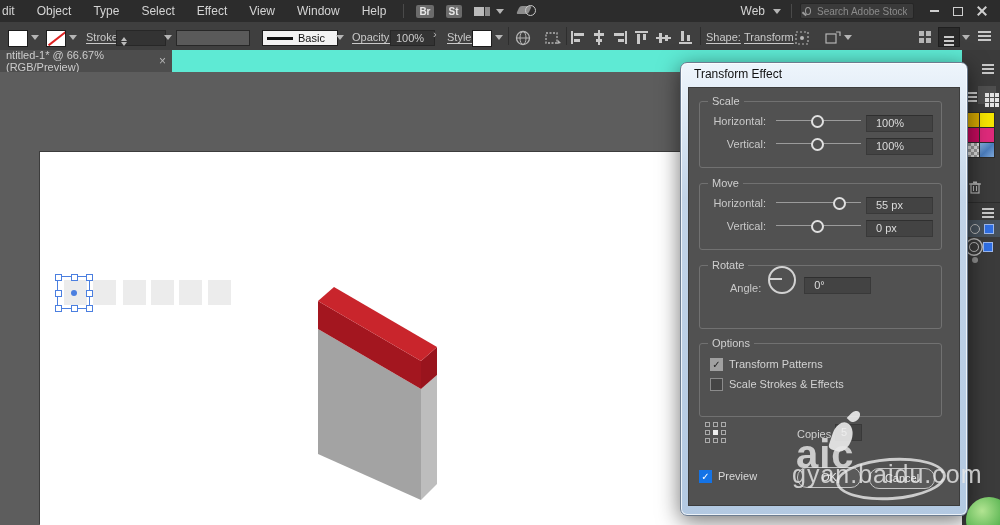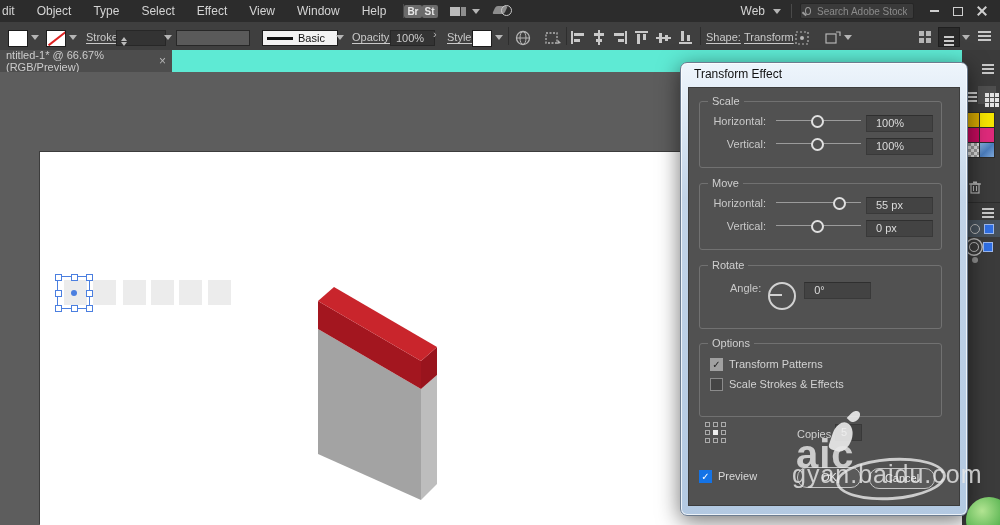--- a/index.html
+++ b/index.html
@@ -3,21 +3,21 @@
 <meta charset="utf-8">
 <style>
   html,body{margin:0;padding:0}
   body{width:1000px;height:525px;overflow:hidden;position:relative;background:#323232;
        font-family:"Liberation Sans","DejaVu Sans",sans-serif;-webkit-font-smoothing:antialiased}
   
   .menubar{position:absolute;left:0;top:0;width:1000px;height:22px;background:#2c2c2c;color:#d4d4d4;
            font-size:12px;display:flex;align-items:center;white-space:nowrap}
   .menu-item{padding:0 11px;line-height:22px}
   .badge{background:#6b6b6b;color:#e8e8e8;font-size:10px;font-weight:bold;border-radius:2px;
-         padding:1px 3px;margin-left:0}
+         padding:1px 3px;margin-left:12px}
   .chev{width:0;height:0;border-left:4px solid transparent;border-right:4px solid transparent;
         border-top:5px solid #b5b5b5;display:inline-block}
   .mb-right{margin-left:auto;display:flex;align-items:center}
   .searchbox{width:104px;height:14px;background:#3a3a3a;border:1px solid #262626;border-radius:2px;
              display:flex;align-items:center;padding:0 4px;margin:0 8px}
   .searchbox input{background:transparent;border:0;outline:0;color:#bbb;font-size:10px;width:90px;
                    font-family:inherit}
   .searchbox input::placeholder{color:#8b8b8b}
   .mag{width:6px;height:6px;border:1.5px solid #9a9a9a;border-radius:50%;position:relative;margin-right:4px}
   .mag::after{content:"";position:absolute;left:-4px;top:5px;width:5px;height:1.5px;background:#9a9a9a;
@@ -347,21 +347,21 @@
         <span class="lbl">Vertical:</span>
         <span class="slider">
             <span class="knob" style="left: 48%;"></span>
           </span>
         <span class="val">0 px</span>
       </div>
     </div>
 
     <div class="grp" style="top:177px;height:64px">
       <span class="grp-label">Rotate</span>
-      <div style="display:flex;align-items:flex-start;margin-top:16px;padding-left:30px">
+      <div style="display:flex;align-items:flex-end;padding-left:30px">
         <span style="color:#c9c9c9;font-size:11px;padding-right:7px">Angle:</span>
         <span class="dial"></span>
         <span class="val" style="flex:0 0 56px;margin-left:8px">0°</span>
       </div>
     </div>
 
     <div class="grp" style="top:255px;height:74px">
       <span class="grp-label">Options</span>
       <div style="display:flex;padding:10px 6px 0 10px">
         <div style="flex:1 1 auto">

